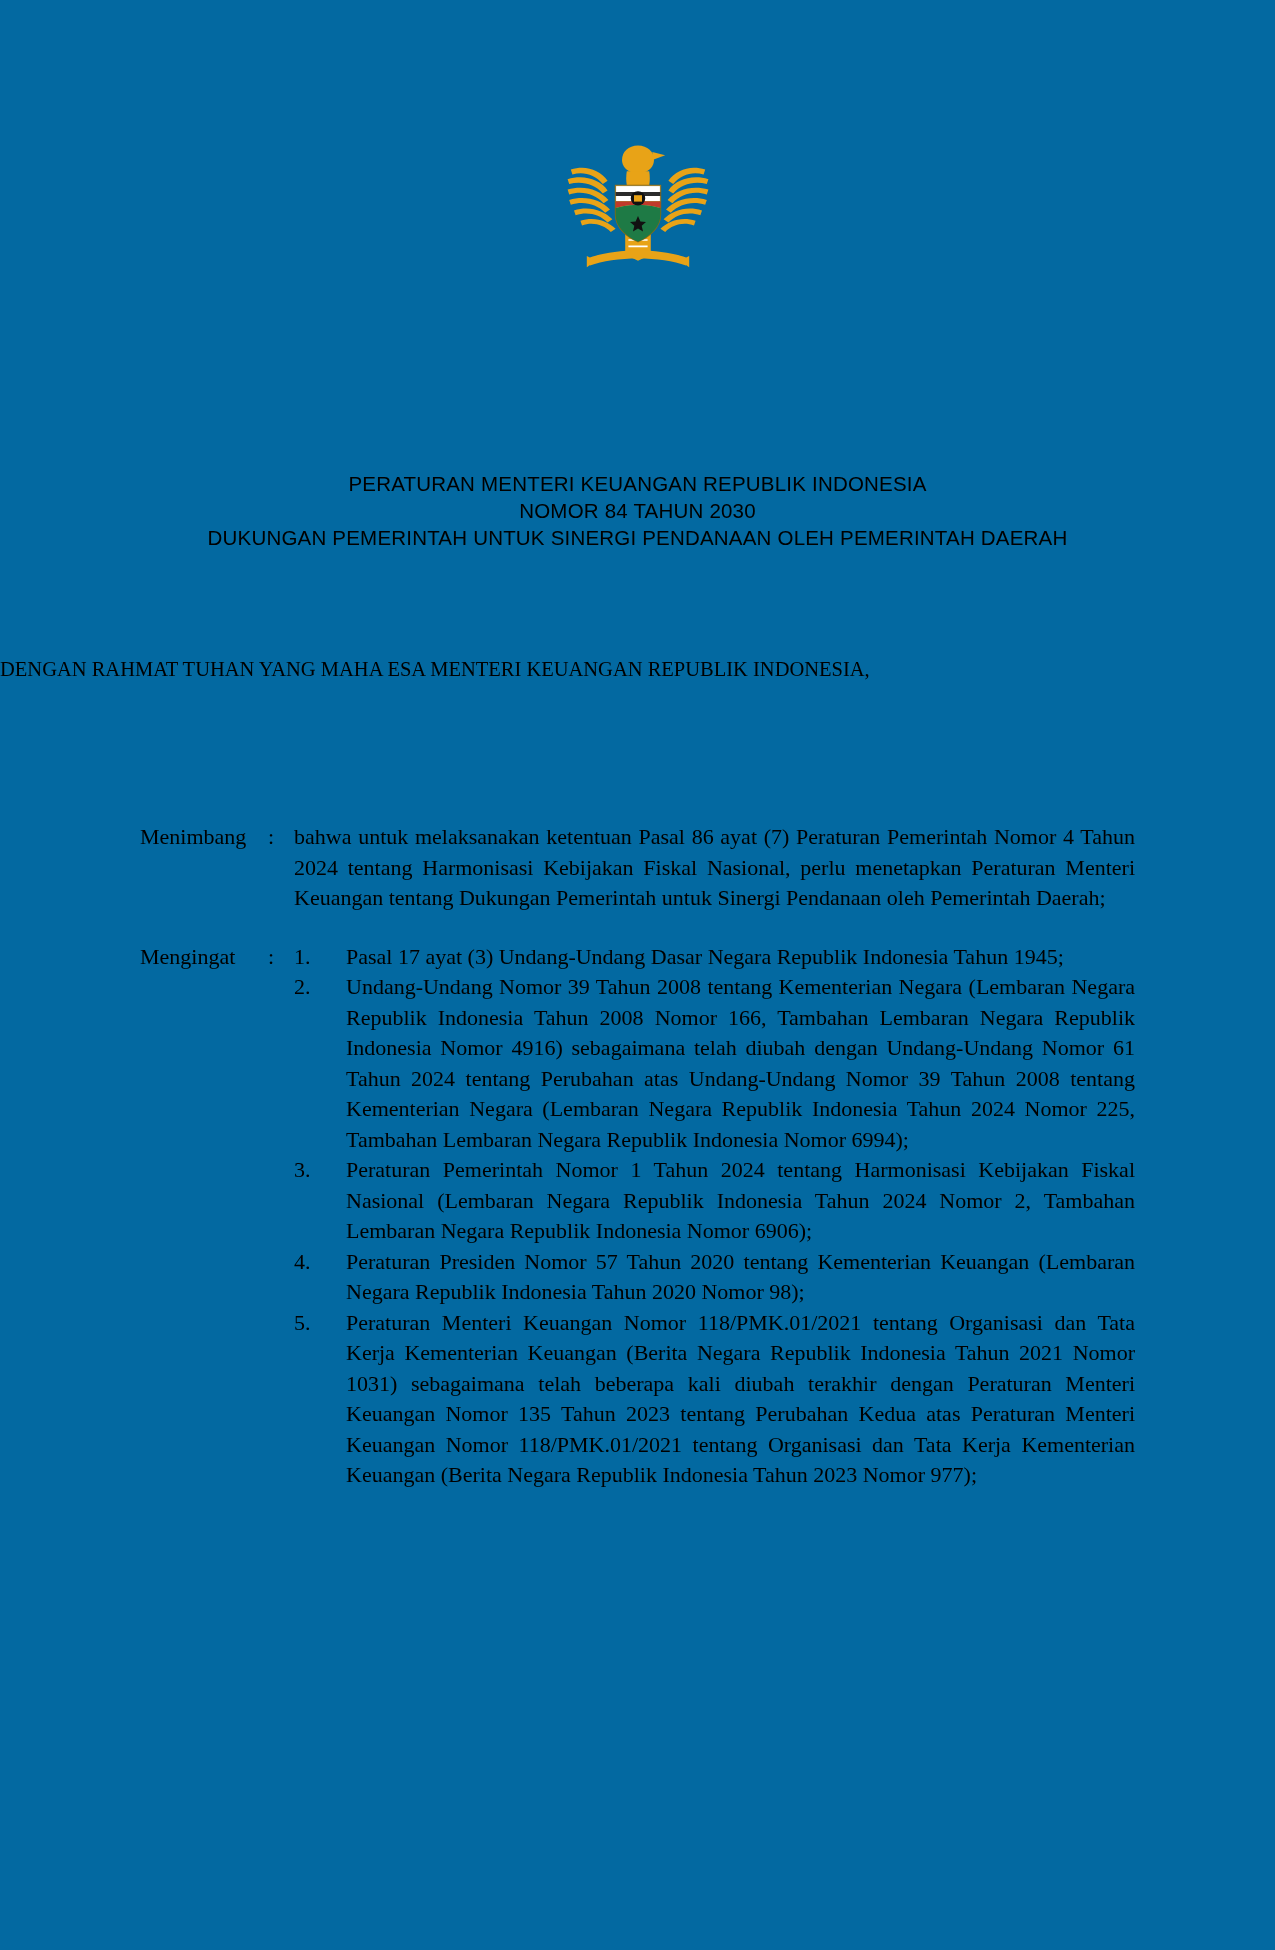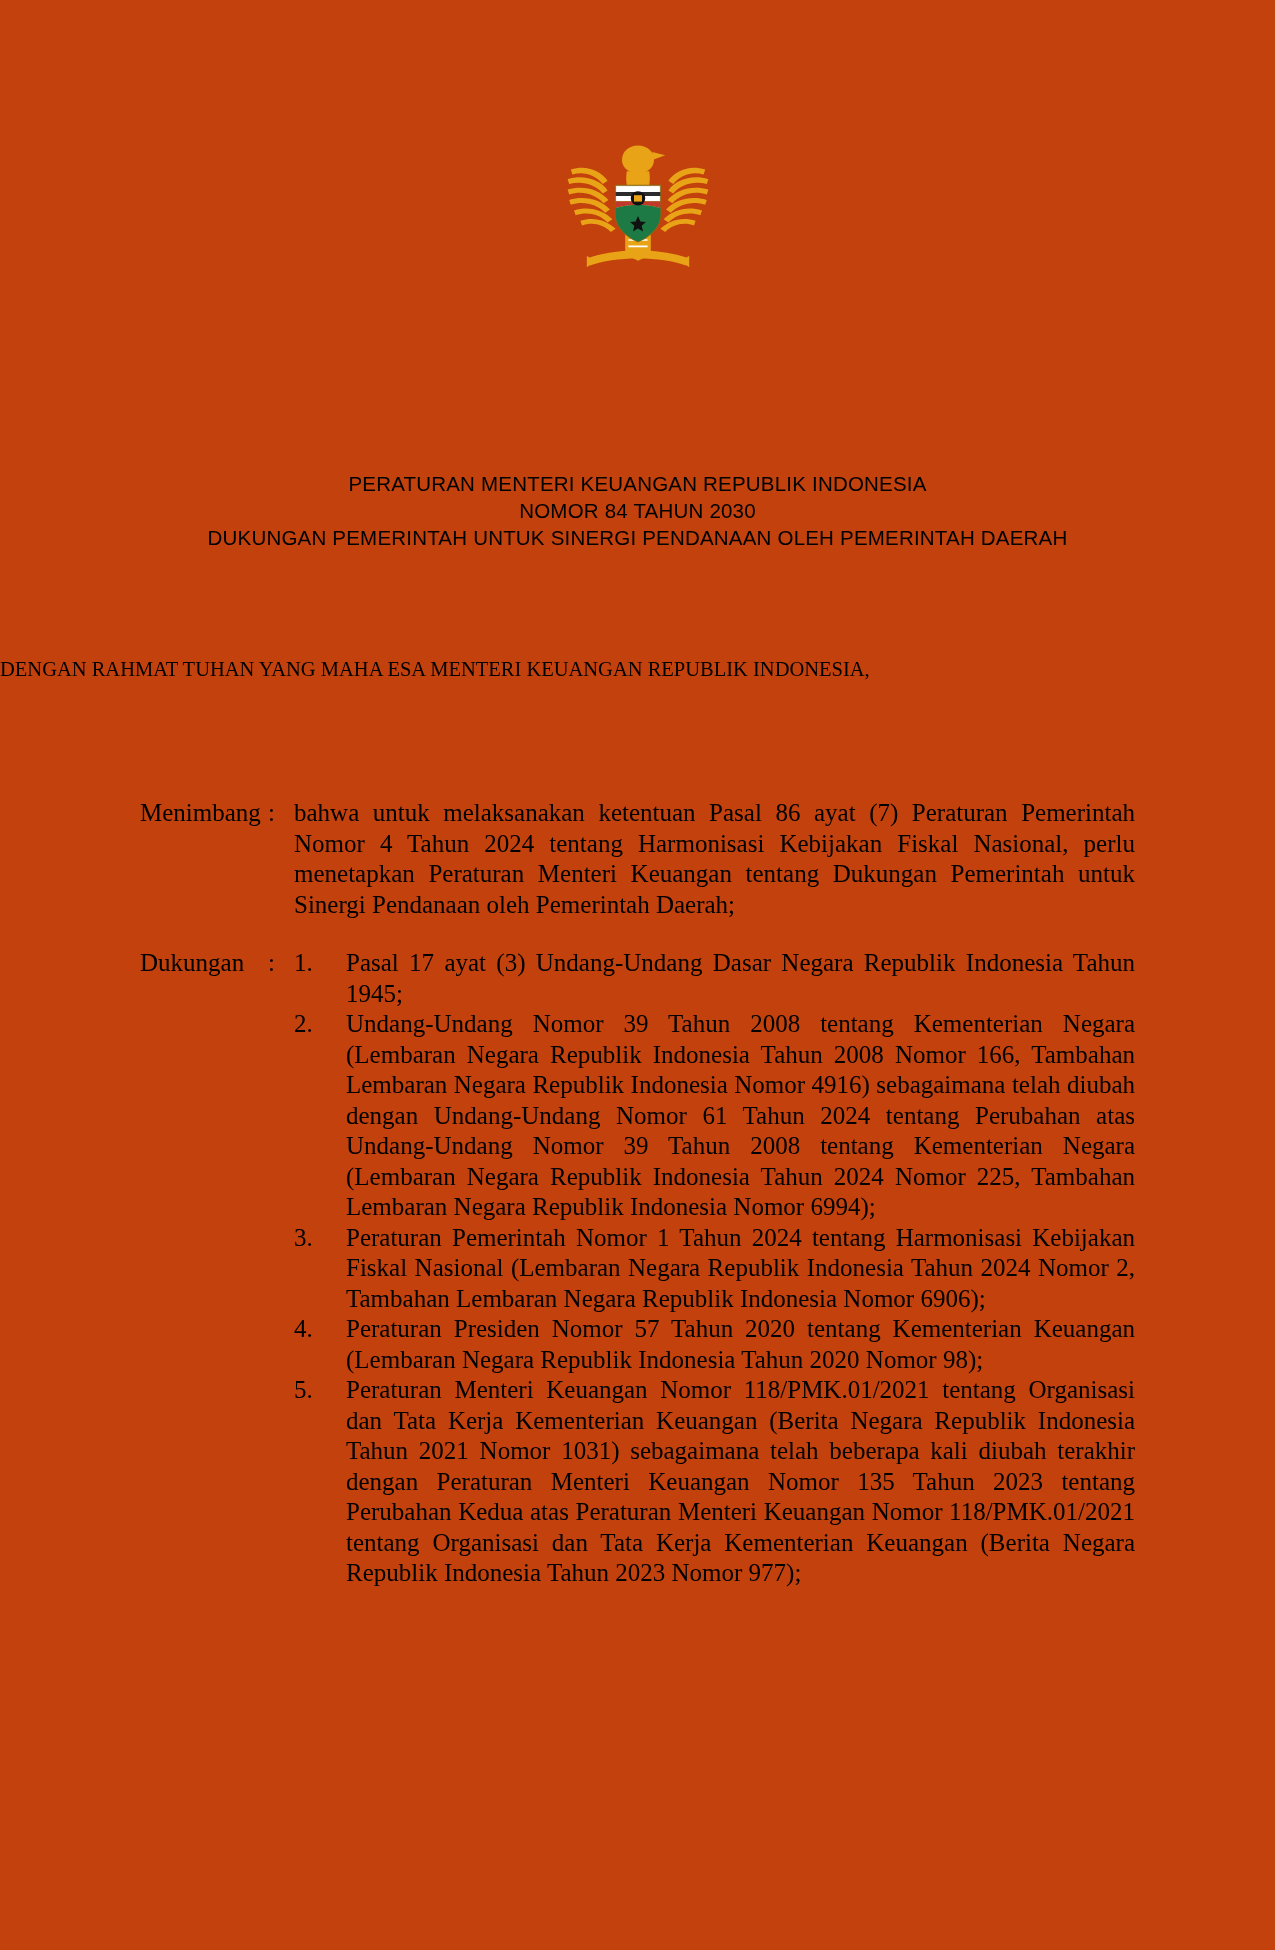--- a/index.html
+++ b/index.html
@@ -4,21 +4,21 @@
 <style>
   html, body {
     margin: 0;
     padding: 0;
     background: #ffffff;
   }
   .page {
     width: 1275px;
     height: 1950px;
     position: relative;
-    background: #c2410c;
+    background: #0369a1;
     font-family: "Liberation Serif", serif;
     color: #000000;
     box-sizing: border-box;
     overflow: hidden;
   }
 
   
   .emblem-wrap {
     position: absolute;
     top: 128px;
@@ -57,24 +57,24 @@
     left: 0;
     width: 100%;
     font-family: "Liberation Serif", serif;
     font-size: 20.5px;
     line-height: 48px;
   }
 
   
   .body {
     position: absolute;
-    top: 798px;
+    top: 822px;
     left: 140px;
     width: 995px;
-    font-size: 25px;
+    font-size: 22px;
     line-height: 30.5px;
   }
 
   .clause {
     display: flex;
     align-items: flex-start;
     margin-bottom: 28px;
   }
   .clause-label {
     width: 128px;
@@ -178,21 +178,21 @@
 
   <div class="body">
 
     <div class="clause">
       <div class="clause-label">Menimbang</div>
       <div class="clause-colon">:</div>
       <div class="clause-body">bahwa untuk melaksanakan ketentuan Pasal 86 ayat (7) Peraturan Pemerintah Nomor 4 Tahun 2024 tentang Harmonisasi Kebijakan Fiskal Nasional, perlu menetapkan Peraturan Menteri Keuangan tentang Dukungan Pemerintah untuk Sinergi Pendanaan oleh Pemerintah Daerah;</div>
     </div>
 
     <div class="clause">
-      <div class="clause-label">Dukungan</div>
+      <div class="clause-label">Mengingat</div>
       <div class="clause-colon">:</div>
       <div class="clause-body">
         <ol class="numlist">
           <li>
             <span class="num">1.</span>
             <span class="num-text">Pasal 17 ayat (3) Undang-Undang Dasar Negara Republik Indonesia Tahun 1945;</span>
           </li>
           <li>
             <span class="num">2.</span>
             <span class="num-text">Undang-Undang Nomor 39 Tahun 2008 tentang Kementerian Negara (Lembaran Negara Republik Indonesia Tahun 2008 Nomor 166, Tambahan Lembaran Negara Republik Indonesia Nomor 4916) sebagaimana telah diubah dengan Undang-Undang Nomor 61 Tahun 2024 tentang Perubahan atas Undang-Undang Nomor 39 Tahun 2008 tentang Kementerian Negara (Lembaran Negara Republik Indonesia Tahun 2024 Nomor 225, Tambahan Lembaran Negara Republik Indonesia Nomor 6994);</span>

